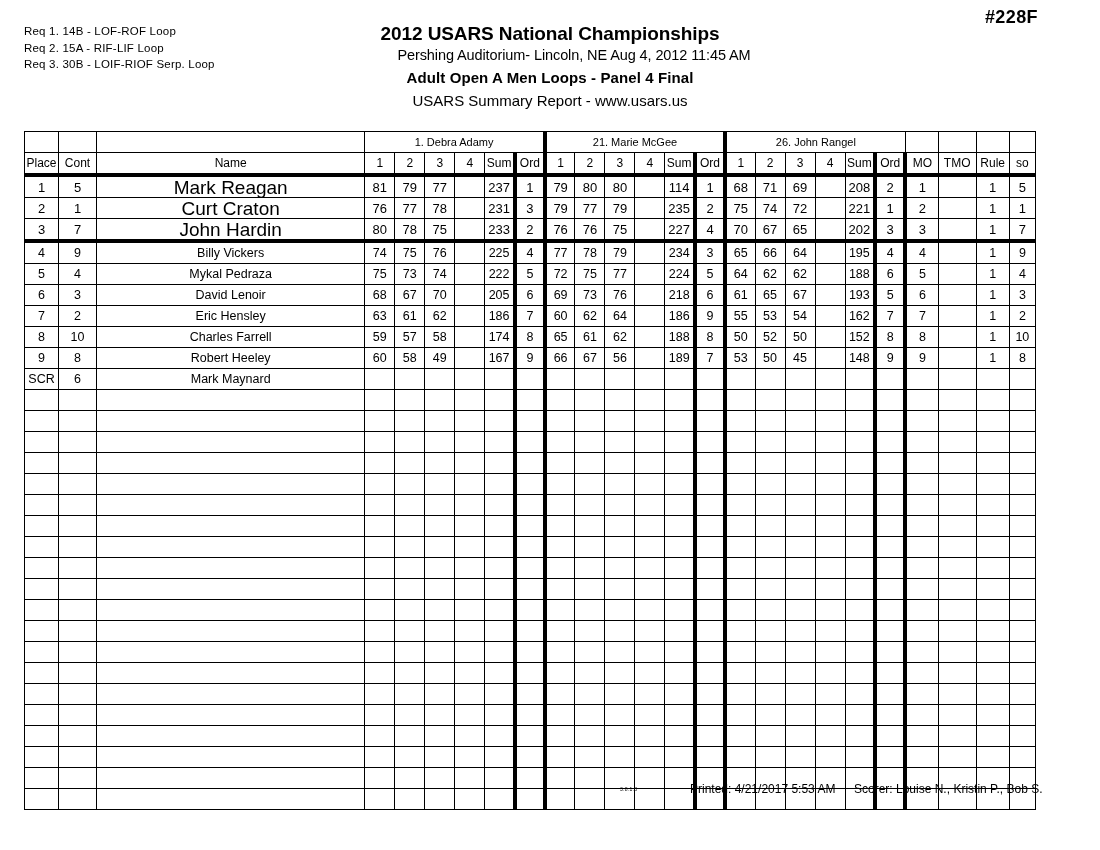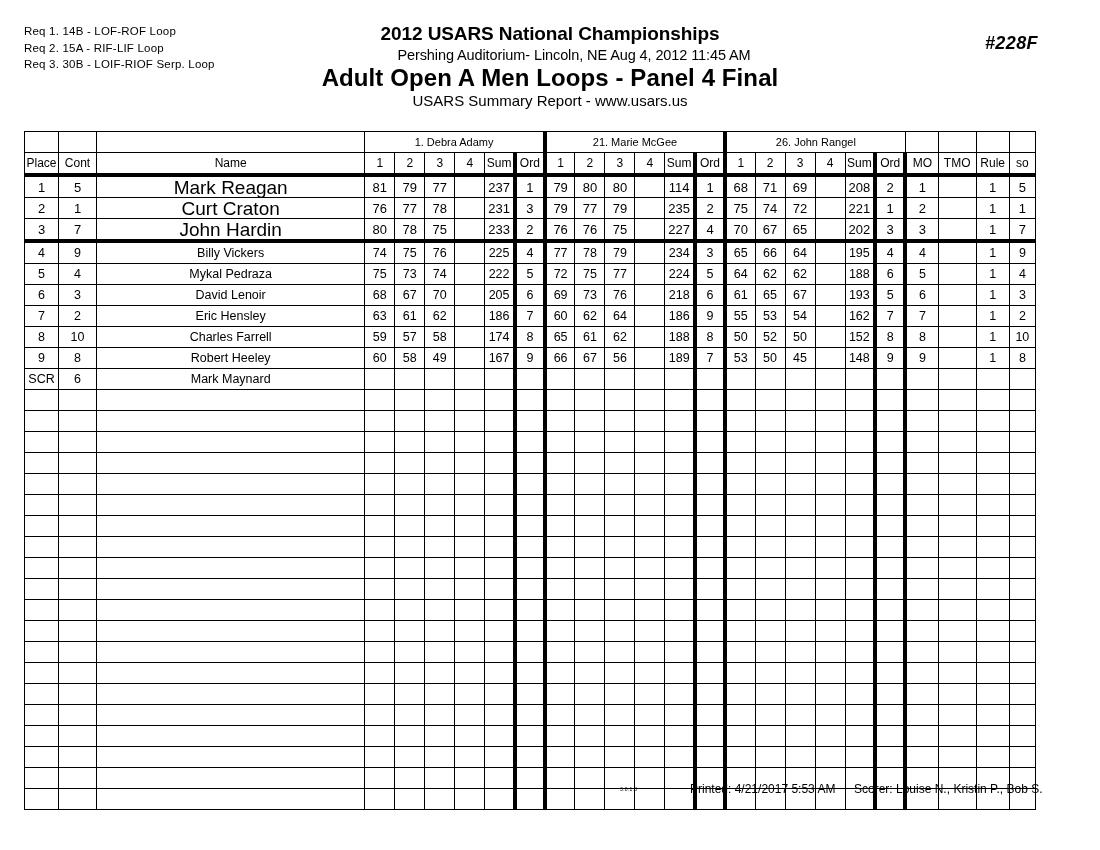--- a/index.html
+++ b/index.html
@@ -41,39 +41,38 @@
     line-height: 23px;
     letter-spacing: -0.1px;
   }
   #titles .t2 {
     font-size: 14.5px;
     line-height: 20px;
     letter-spacing: -0.1px;
     padding-left: 48px;
   }
   #titles .t3 {
-    font-size: 24px;
+    font-size: 15px;
     font-weight: bold;
     line-height: 25px;
     letter-spacing: 0.1px;
   }
   #titles .t4 {
     font-size: 15px;
     line-height: 22px;
   }
 
   
   #panel-no {
     position: absolute;
     right: 62px;
-    top: 33px;
+    top: 7px;
     font-size: 18px;
     font-weight: bold;
     letter-spacing: 0.4px;
-    font-style: italic;
   }
 
   
   #sheet {
     position: absolute;
     left: 24px;
     top: 131px;
     width: 1012px;
     border-collapse: collapse;
     table-layout: fixed;

